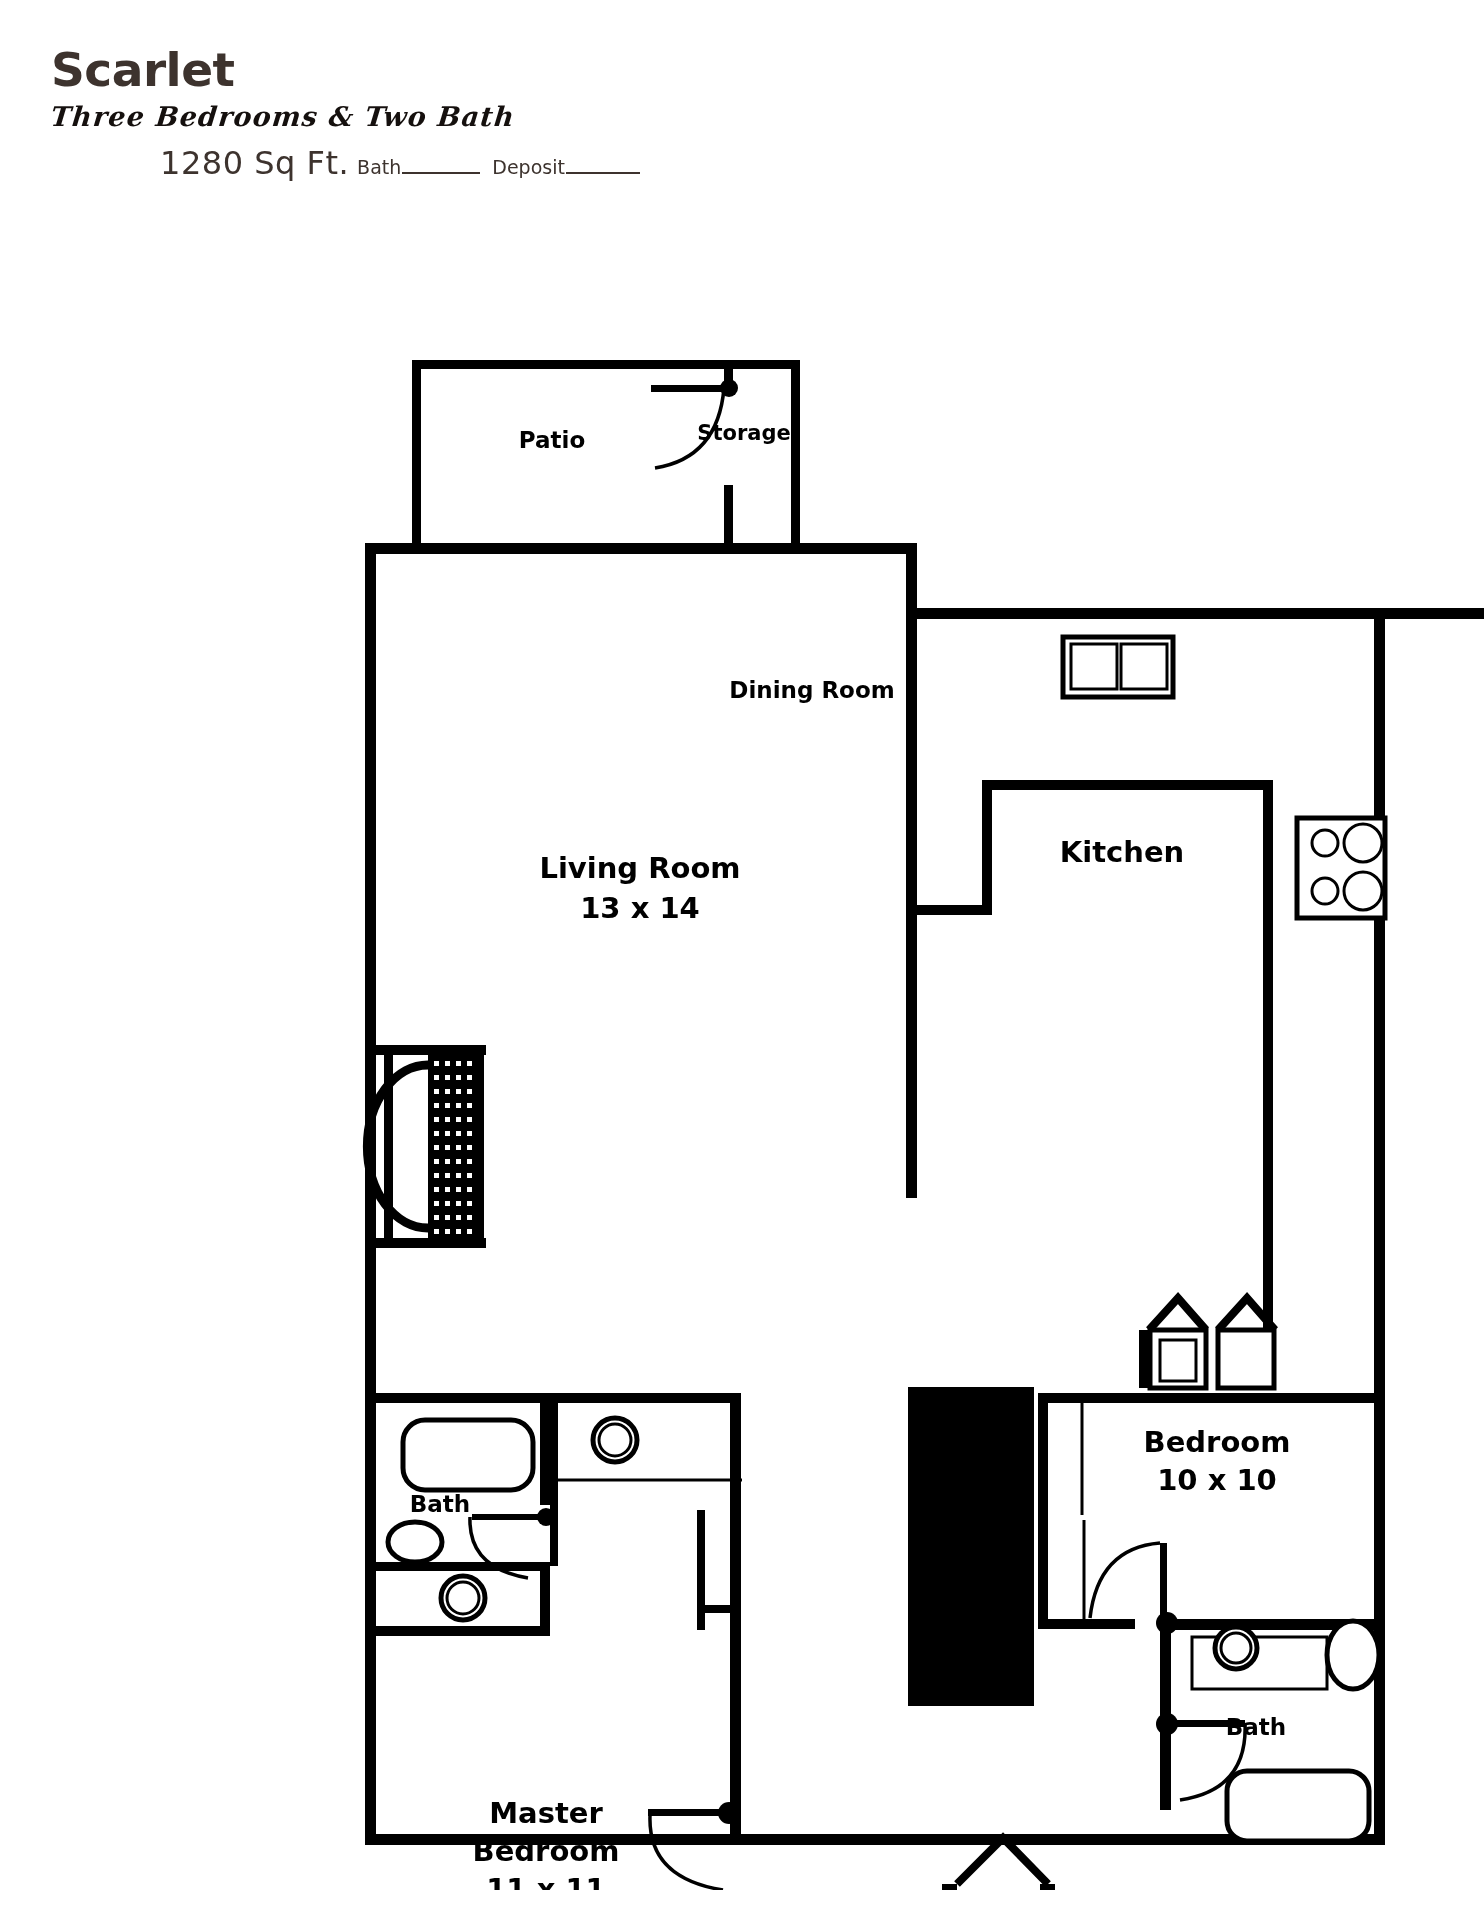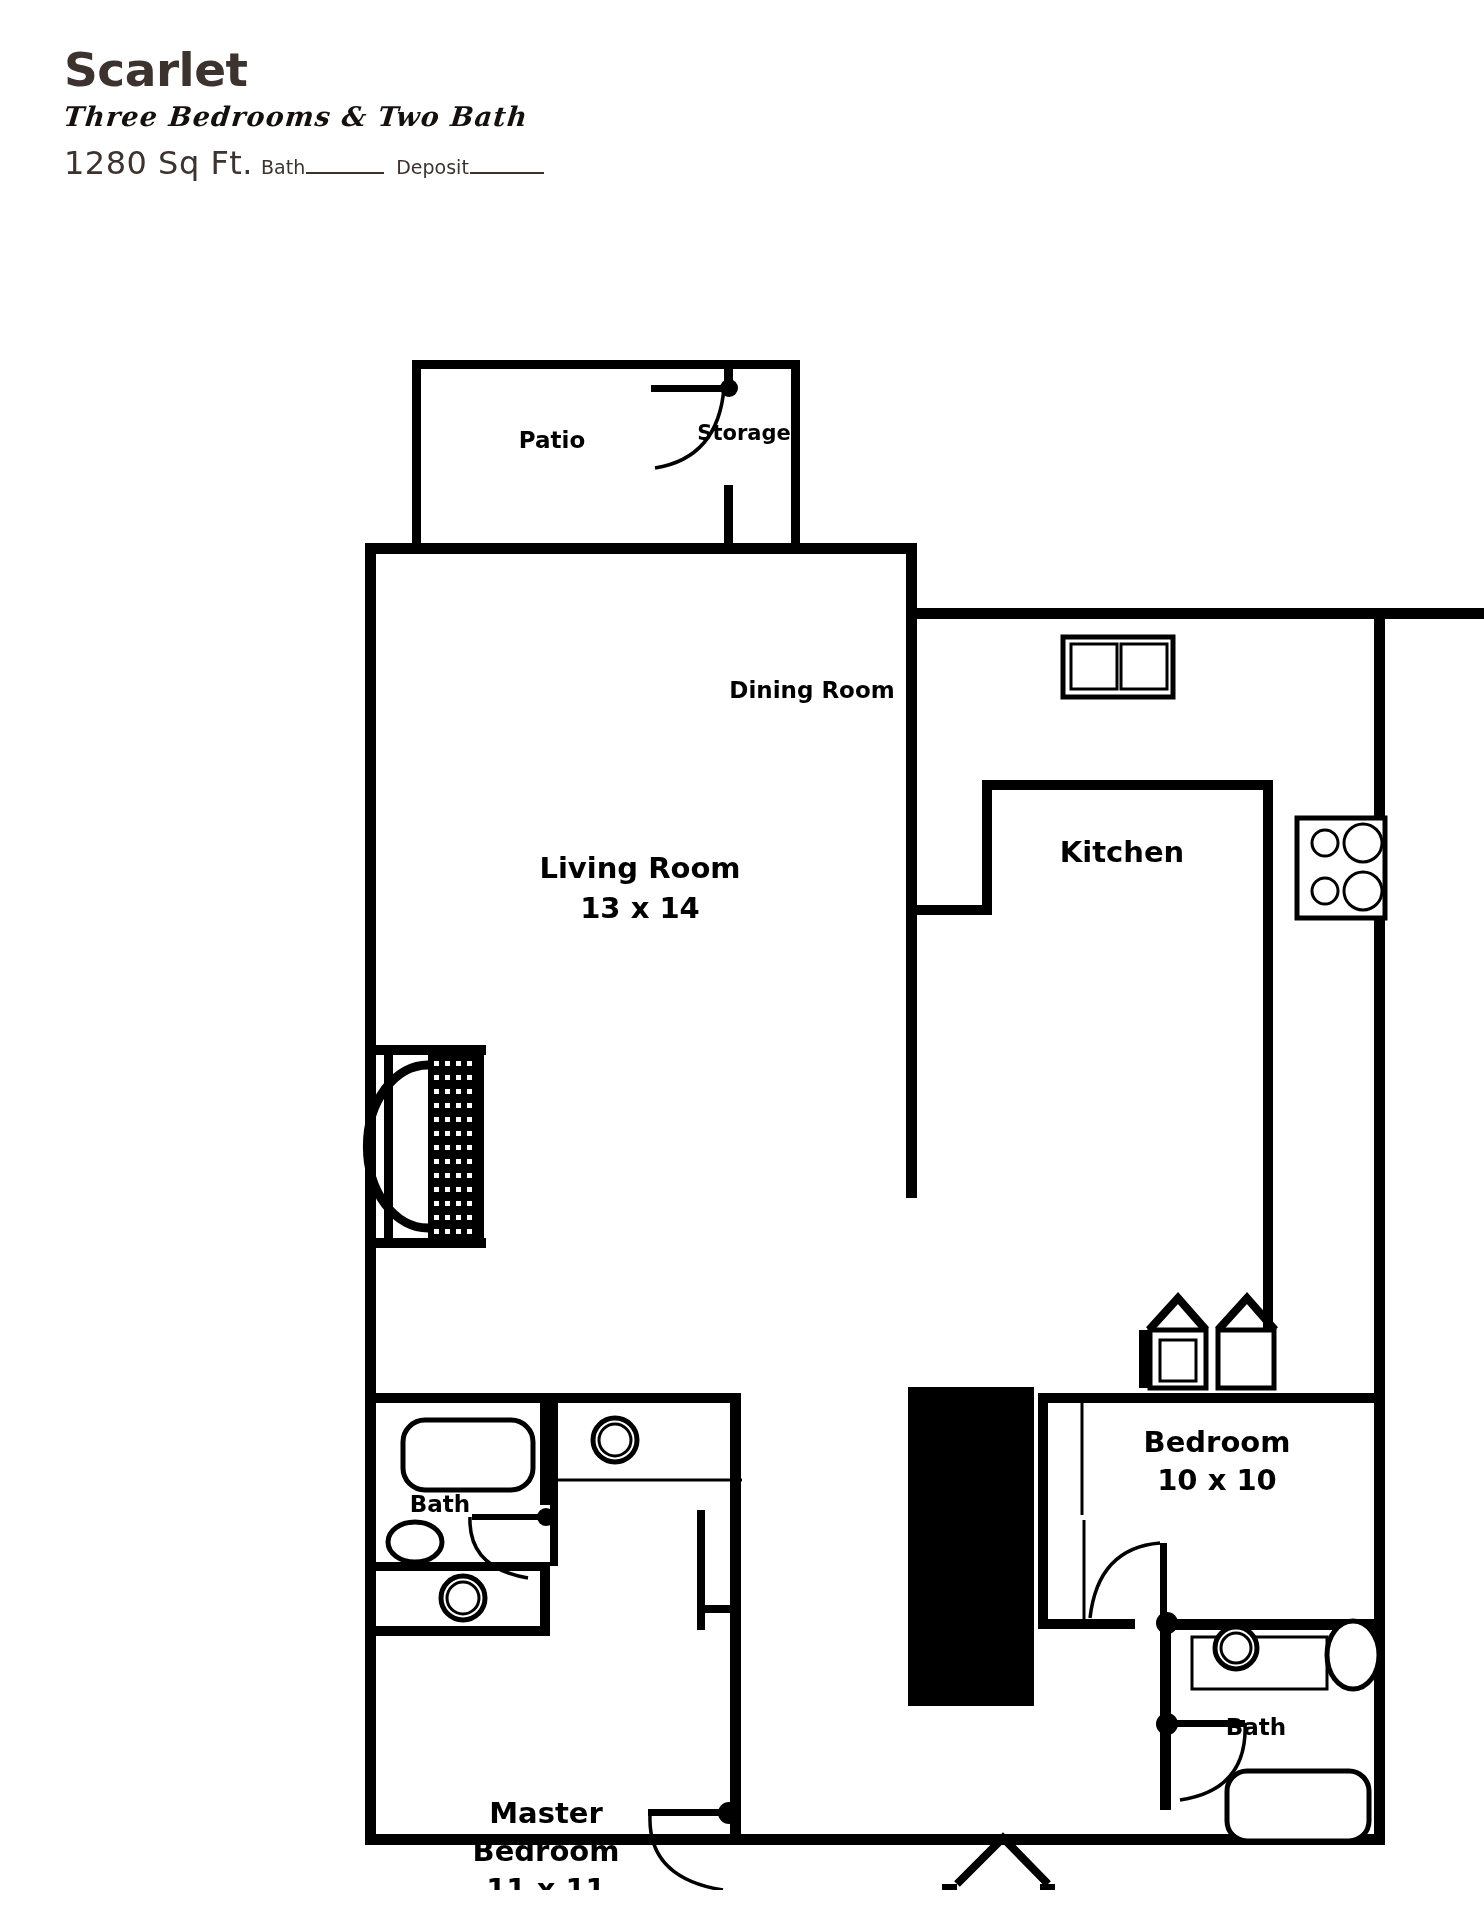--- a/index.html
+++ b/index.html
@@ -17,21 +17,21 @@
   }
   #page {
     position: relative;
     width: 1484px;
     height: 1920px;
     background: #ffffff;
   }
   
   #header {
     position: absolute;
-    left: 64px;
+    left: 51px;
     top: 44px;
     width: 700px;
   }
   #plan-title {
     font-family: "DejaVu Sans", sans-serif;
     font-weight: bold;
     font-size: 47px;
     line-height: 52px;
     color: #3d332e;
     letter-spacing: -0.5px;
@@ -47,20 +47,21 @@
     color: #15100e;
     letter-spacing: 1.2px;
     margin: 4px 0 0 0;
     transform: skewX(-6deg);
     transform-origin: left center;
   }
   #specs-row {
     display: flex;
     align-items: baseline;
     margin-top: 12px;
+    justify-content: center;
   }
   #sqft {
     font-family: "DejaVu Sans", sans-serif;
     font-weight: normal;
     font-size: 32px;
     line-height: 34px;
     color: #3d332e;
     letter-spacing: 0.5px;
   }
   .fill-label {

